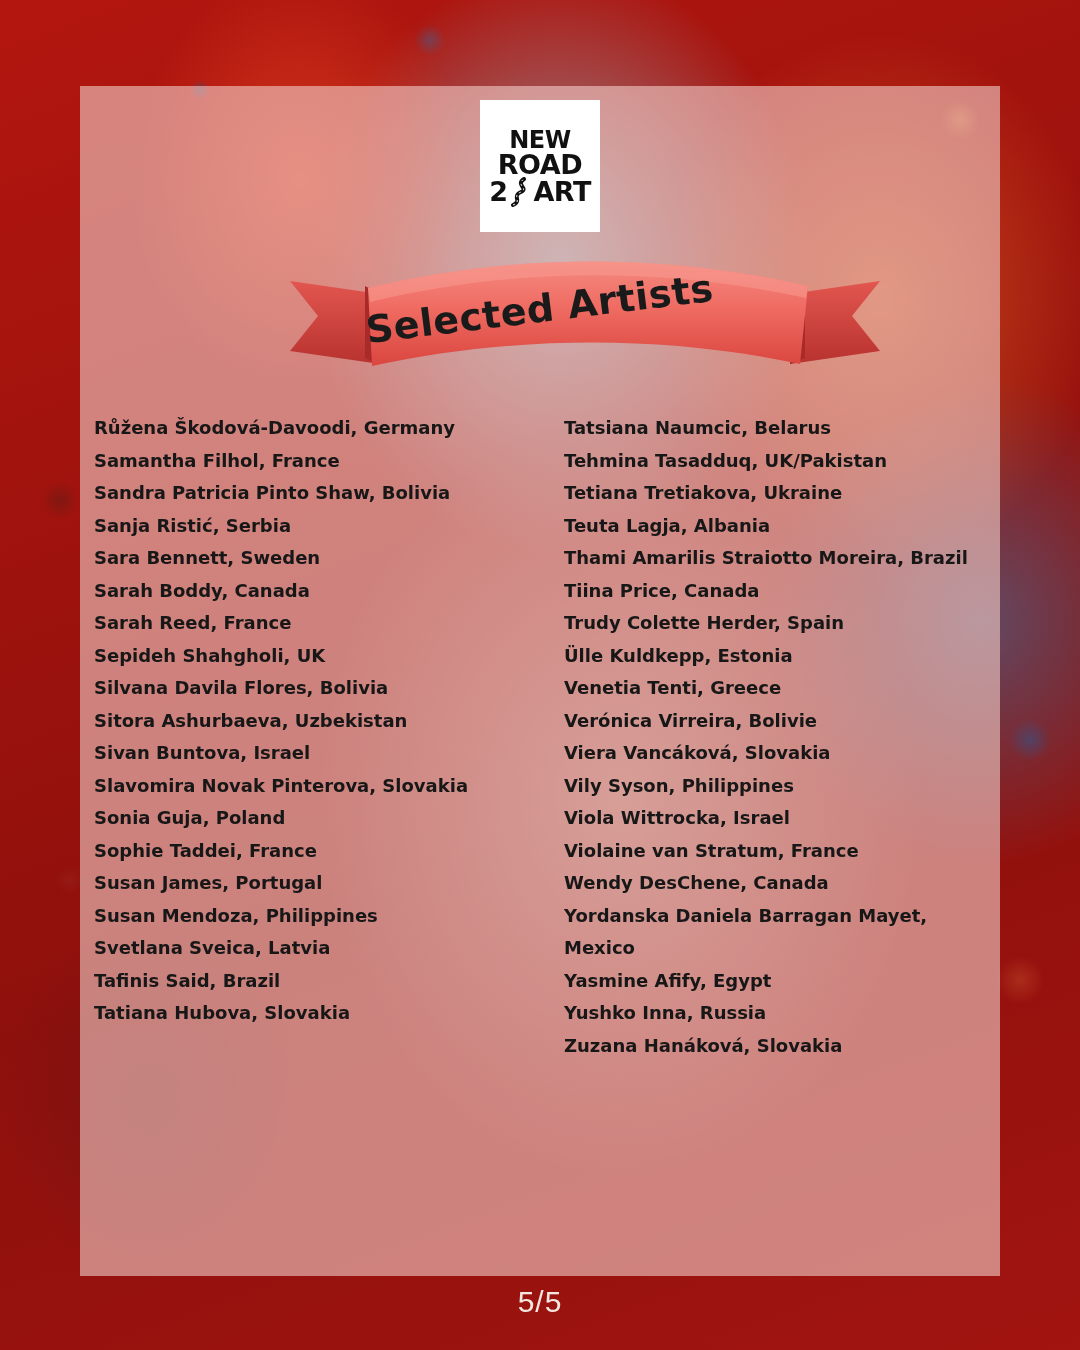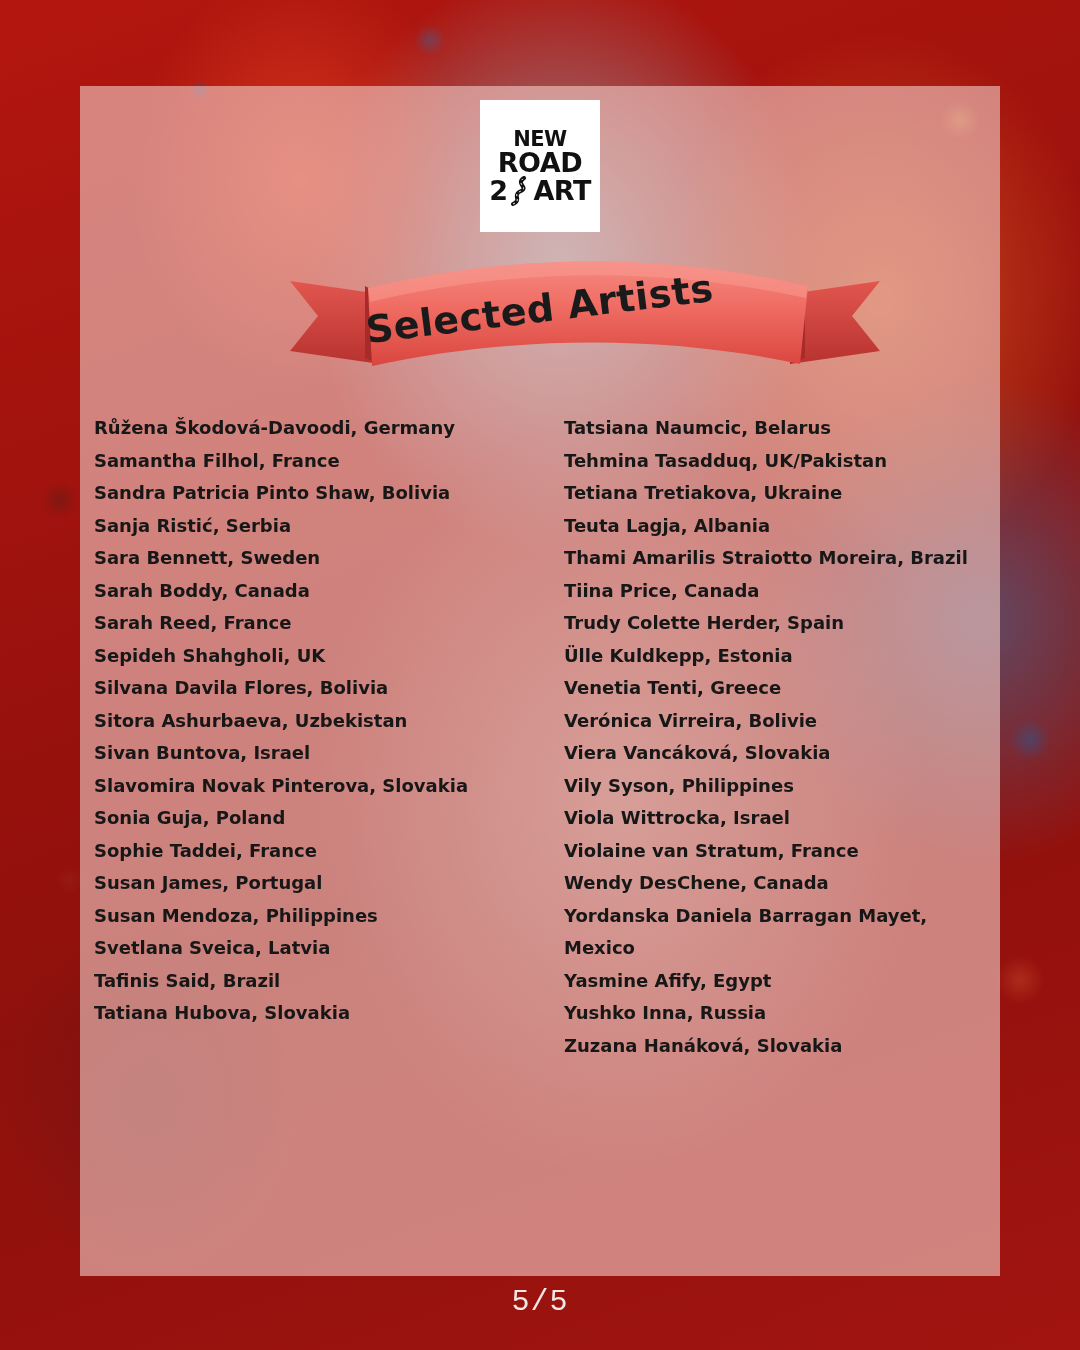--- a/index.html
+++ b/index.html
@@ -72,21 +72,21 @@
   .logo-line {
     font-family: "DejaVu Sans", sans-serif;
     font-weight: 700;
     color: #111;
     line-height: 0.95;
     letter-spacing: -0.5px;
     font-size: 27px;
     width: 100%;
     text-align: center;
   }
-  .logo-line.l1 { font-size: 21px; margin-top: 4px; }
+  .logo-line.l1 { font-size: 24px; margin-top: 4px; }
   .logo-line.l2 { font-size: 27px; }
   .logo-line.l3 {
     font-size: 27px;
     display: flex;
     align-items: center;
     justify-content: center;
     gap: 2px;
   }
   #logo-road {
     display: inline-block;
@@ -164,21 +164,21 @@
     color: #171717;
   }
 
   
   #page-counter {
     position: absolute;
     left: 0;
     top: 1285px;
     width: 1080px;
     text-align: center;
-    font-family: Liberation Mono, monospace;
+    font-family: Liberation Sans, sans-serif;
     font-weight: 400;
     font-size: 30px;
     color: #f3e7e2;
     letter-spacing: 1px;
   }
 </style>
 </head>
 <body>
 
 <div id="bg"></div>

